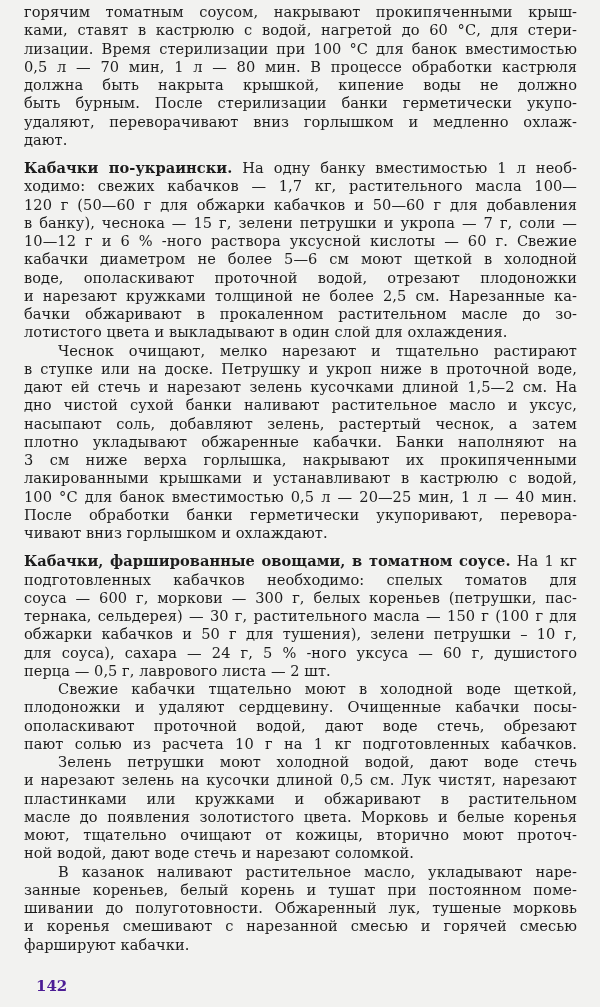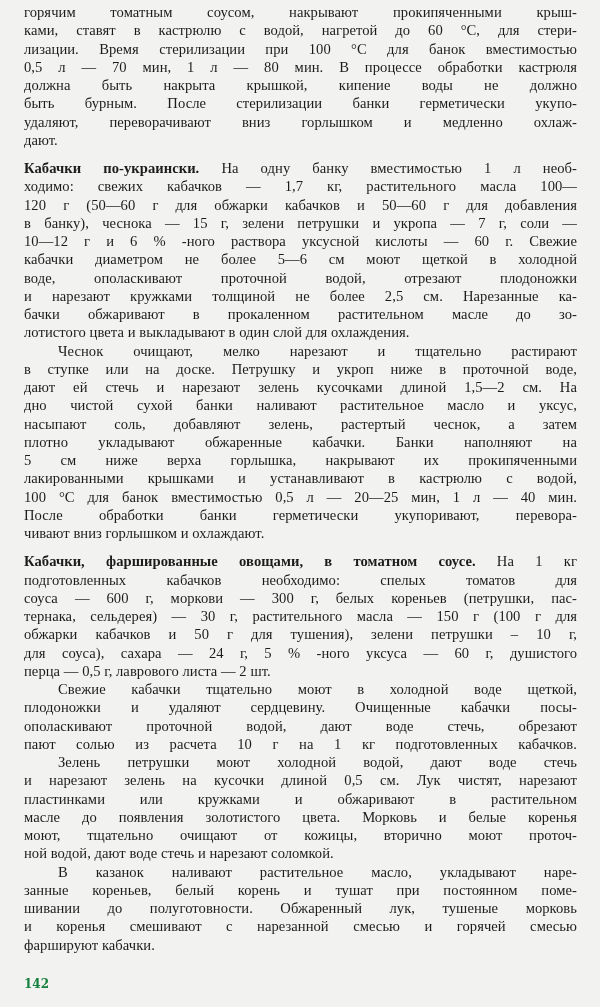--- a/index.html
+++ b/index.html
@@ -12,29 +12,28 @@
   .page { position: relative; width: 600px; height: 1007px; }
   .text { position: absolute; left: 24px; top: 3px; width: 553px; }
   .para { margin: 0; }
   .line {
     display: block;
     height: 18.25px; line-height: 18.25px;
     font-size: 14.6px;
     text-align: justify; text-align-last: justify;
     white-space: nowrap;
     letter-spacing: 0.05px;
-    font-family: Liberation Serif, serif;
   }
   .line.last { text-align-last: left; }
   .line.indent { padding-left: 34px; }
   .gap { height: 10px; }
   .title { font-weight: bold; }
   .page-number {
-    position: absolute; left: 24px; top: 977px;
-    font-size: 12px; font-weight: bold; color: #15803d;
+    position: absolute; left: 36px; top: 977px;
+    font-size: 15px; font-weight: bold; color: #4c1d95;
   }
 </style>
 </head>
 <body>
 
 <div class="page">
   <div class="text">
 
     <div class="para">
       <span class="line">горячим томатным соусом, накрывают прокипяченными крыш-</span>
@@ -60,21 +59,21 @@
       <span class="line">и нарезают кружками толщиной не более 2,5 см. Нарезанные ка-</span>
       <span class="line">бачки обжаривают в прокаленном растительном масле до зо-</span>
       <span class="line last">лотистого цвета и выкладывают в один слой для охлаждения.</span>
 
       <span class="line indent">Чеснок очищают, мелко нарезают и тщательно растирают</span>
       <span class="line">в ступке или на доске. Петрушку и укроп ниже в проточной воде,</span>
       <span class="line">дают ей стечь и нарезают зелень кусочками длиной 1,5—2 см. На</span>
       <span class="line">дно чистой сухой банки наливают растительное масло и уксус,</span>
       <span class="line">насыпают соль, добавляют зелень, растертый чеснок, а затем</span>
       <span class="line">плотно укладывают обжаренные кабачки. Банки наполняют на</span>
-      <span class="line">5 см ниже верха горлышка, накрывают их прокипяченными</span>
+      <span class="line">3 см ниже верха горлышка, накрывают их прокипяченными</span>
       <span class="line">лакированными крышками и устанавливают в кастрюлю с водой,</span>
       <span class="line">100 °С для банок вместимостью 0,5 л — 20—25 мин, 1 л — 40 мин.</span>
       <span class="line">После обработки банки герметически укупоривают, перевора-</span>
       <span class="line last">чивают вниз горлышком и охлаждают.</span>
     </div>
 
     <div class="gap"></div>
 
     <div class="para">
       <span class="line"><span class="title">Кабачки, фаршированные овощами, в томатном соусе.</span><span> На 1 кг</span></span>

